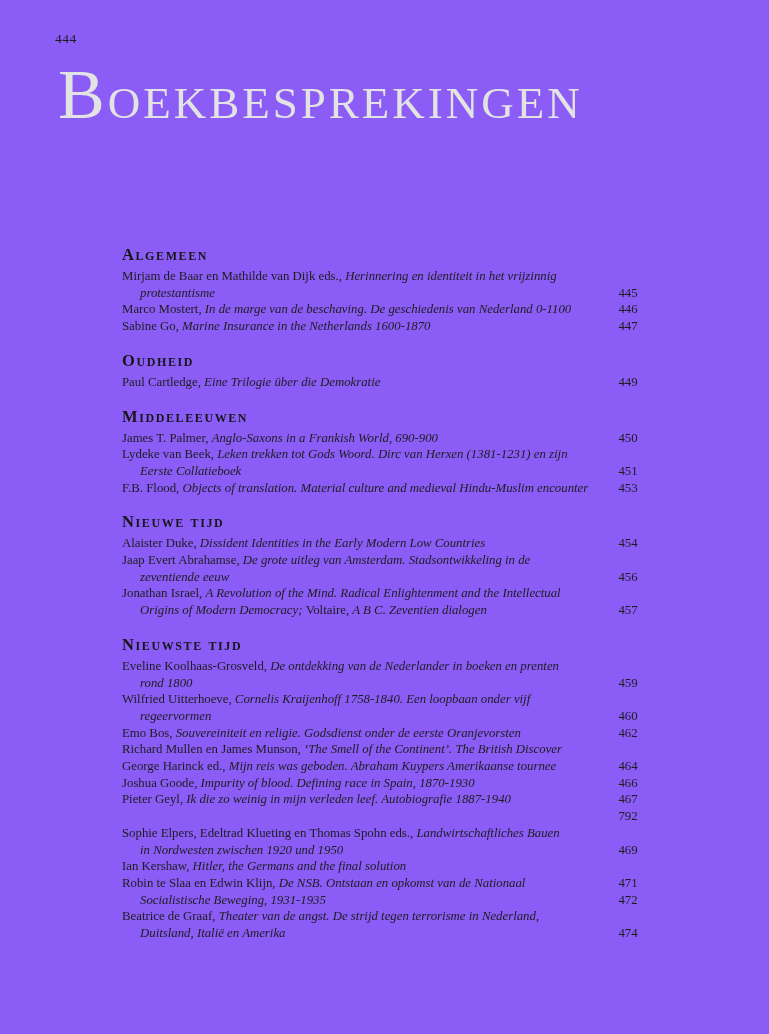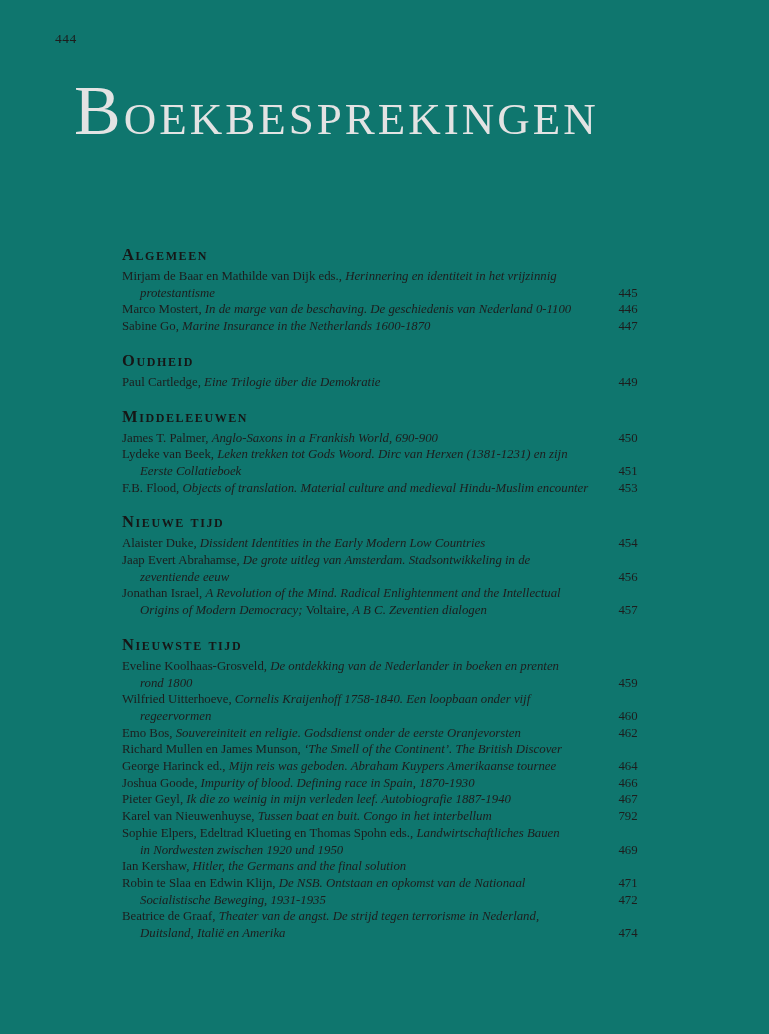--- a/index.html
+++ b/index.html
@@ -1,26 +1,26 @@
 <!DOCTYPE html>
 <html><head>
 <meta charset="utf-8">
 <style>
   html,body { margin:0; padding:0; background:#f0f0f0; }
   .page {
     position:relative; width:769px; height:1034px; margin:0 auto;
-    background:#0f766e; overflow:hidden;
+    background:#8b5cf6; overflow:hidden;
     font-family:"Liberation Serif","DejaVu Serif",serif; color:#1d1d1d;
   }
   .page-number {
     position:absolute; left:55px; top:31px;
     font-size:13.5px; letter-spacing:0.5px;
   }
   .main-title {
-    position:absolute; left:58px; top:60px; margin:16px;
+    position:absolute; left:58px; top:60px; margin:0;
     font-weight:400; white-space:nowrap; color:#e3e3e3;
     letter-spacing:3px; line-height:1;
   }
   .title-initial { font-size:70px; }
   .title-rest   { font-size:45px; }
   .toc {
     position:absolute; left:122px; top:245px; width:518px;
   }
   .toc-section { margin-top:16px; }
   .toc-section:first-child { margin-top:0; }
@@ -150,21 +150,20 @@
         </div>
         <div class="line">
           <span class="txt"><span>Joshua Goode, </span><span class="it">Impurity of blood. Defining race in Spain, 1870-1930</span></span>
           <span class="pg">466</span>
         </div>
         <div class="line">
           <span class="txt"><span>Pieter Geyl, </span><span class="it">Ik die zo weinig in mijn verleden leef. Autobiografie 1887-1940</span></span>
           <span class="pg">467</span>
         </div>
         <div class="line">
-          <span class="txt"><span>Karel van Nieuwenhuyse, </span><span class="it">Tussen baat en buit. Congo in het interbellum</span></span>
           <span class="pg">792</span>
         </div>
         <div class="line">
           <span class="txt"><span>Sophie Elpers, Edeltrad Klueting en Thomas Spohn eds., </span><span class="it">Landwirtschaftliches Bauen</span></span>
           <span class="pg"></span>
         </div>
         <div class="line ind">
           <span class="txt"><span class="it">in Nordwesten zwischen 1920 und 1950</span></span>
           <span class="pg">469</span>
         </div>

